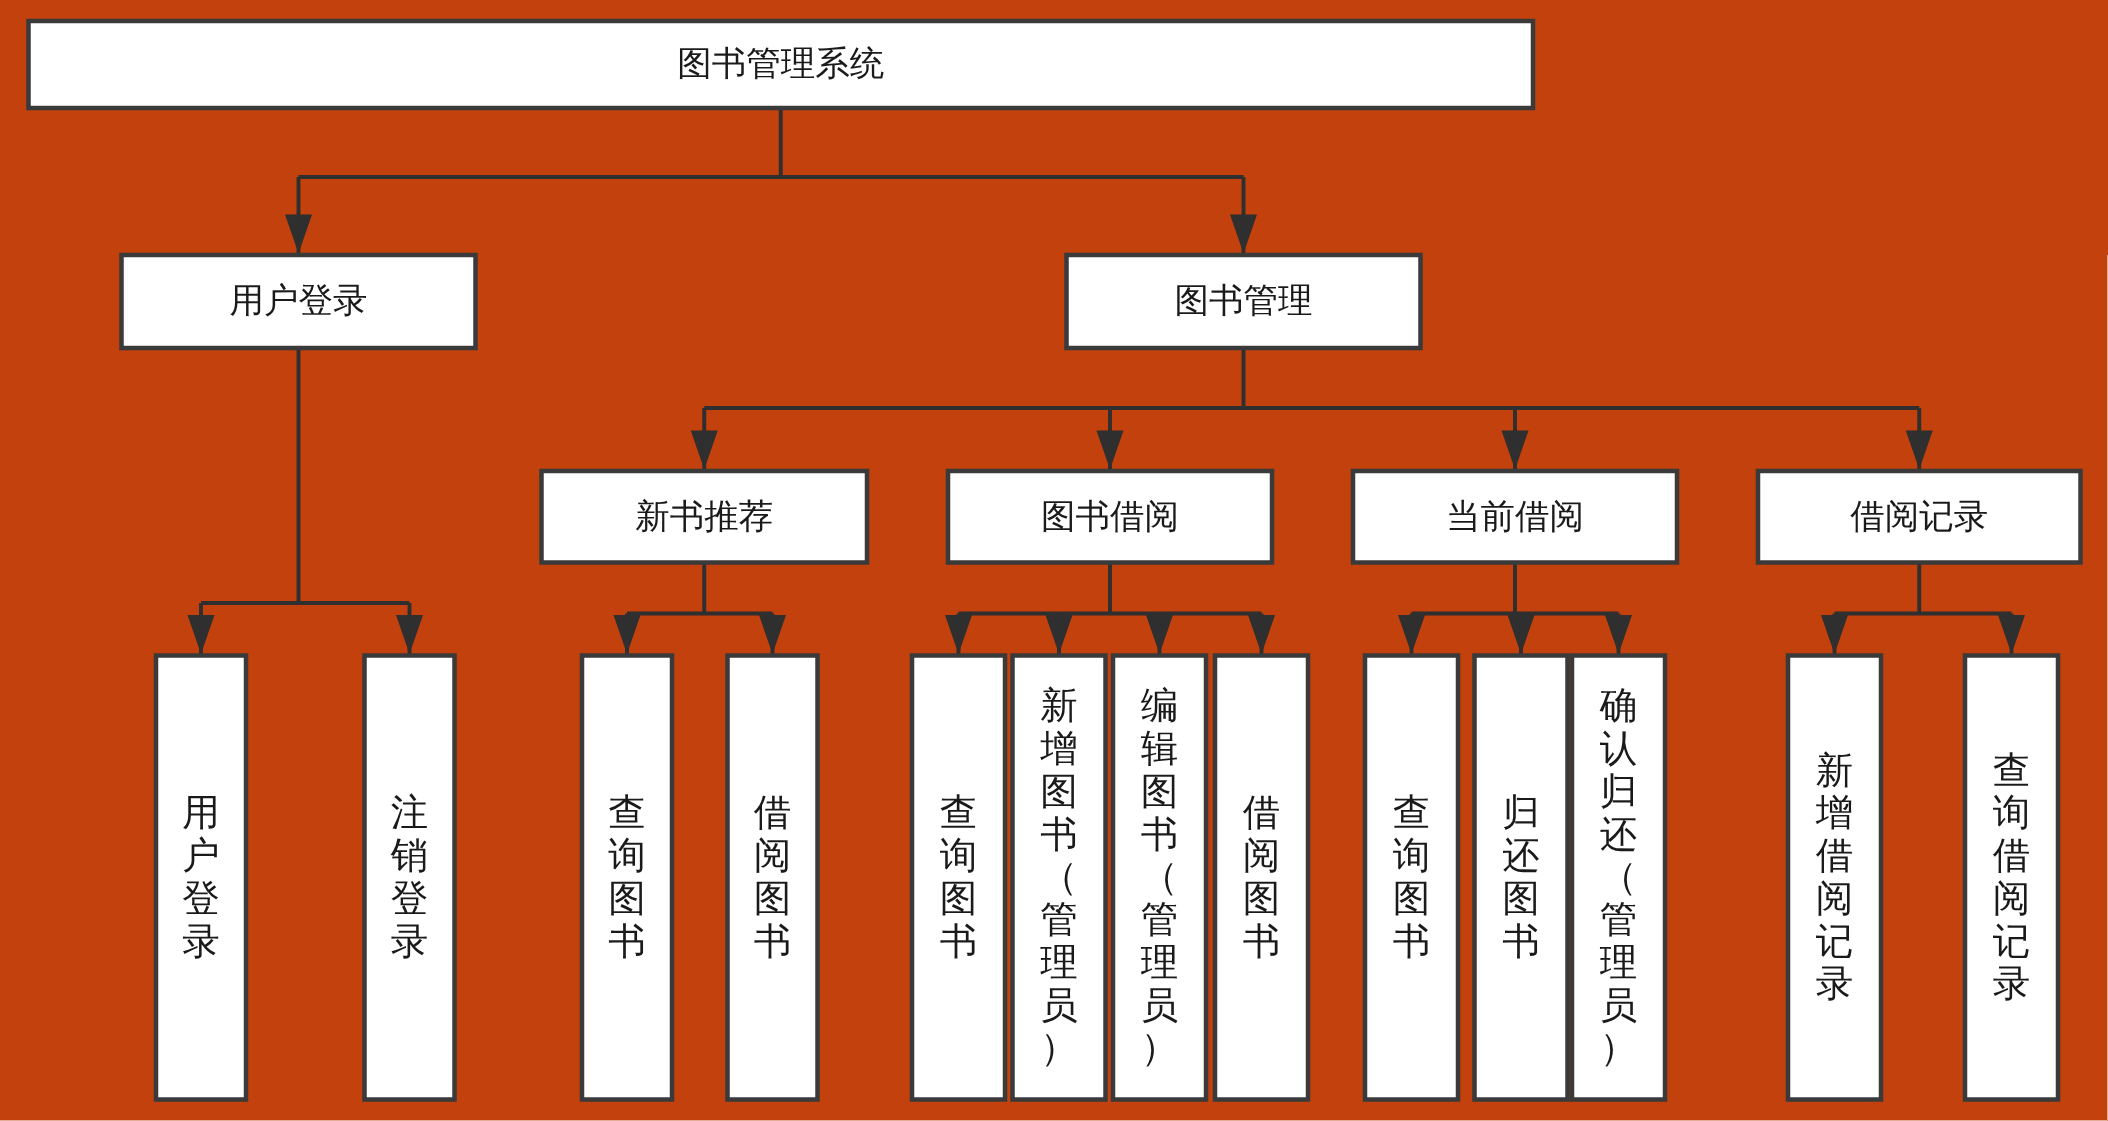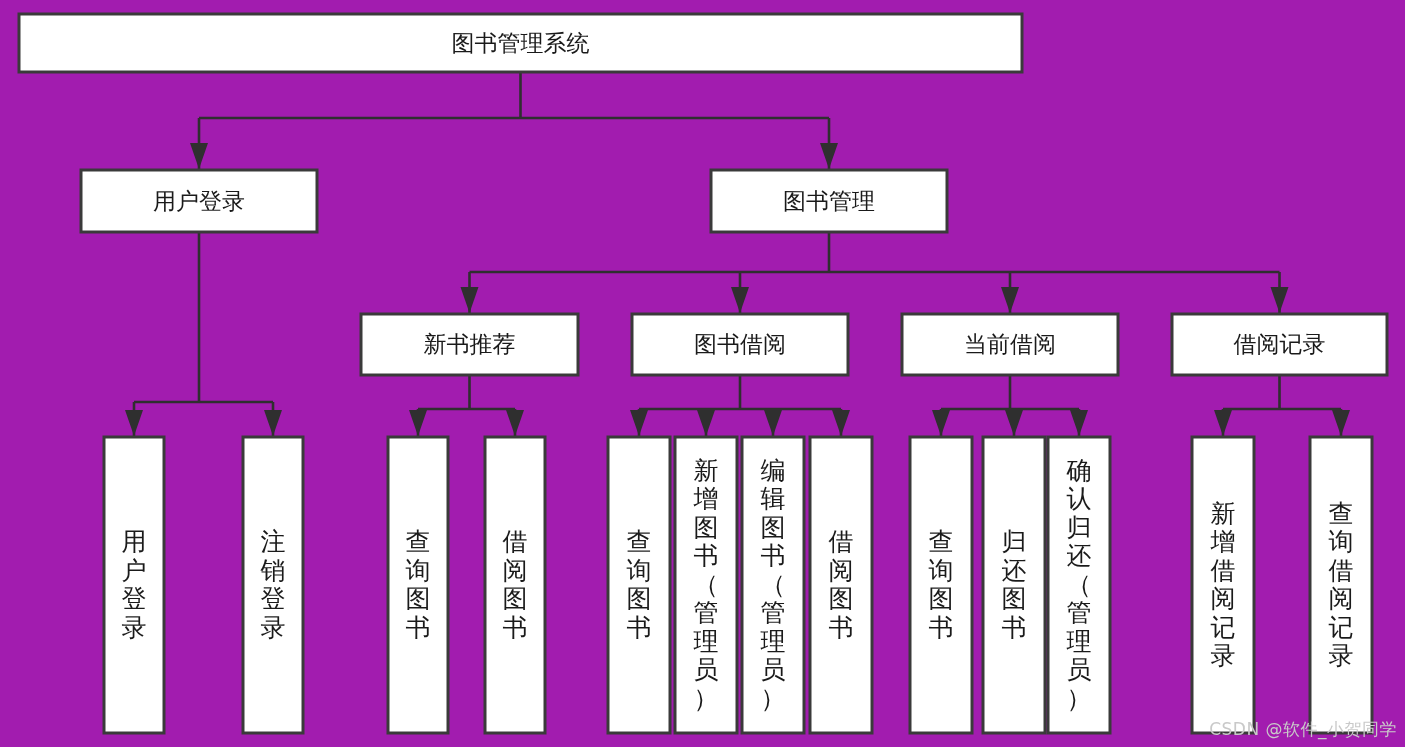--- a/index.html
+++ b/index.html
@@ -1,21 +1,21 @@
 <!DOCTYPE html>
 <html><head>
 <meta charset="utf-8">
 <style>
   html,body{margin:0;padding:0;background:#ffffff;}
   body{
     width:1405px;height:747px;
     font-family:"DejaVu Sans","Liberation Sans",sans-serif;
     overflow:hidden;
   }
-  #diagram-root{position:relative;width:1405px;height:747px;background:#a21caf;}
+  #diagram-root{position:relative;width:1405px;height:747px;background:#c2410c;}
   svg#flow{position:absolute;left:0;top:0;width:1405px;height:747px;}
   .nodebox{fill:#ffffff;stroke:#3a3a3a;stroke-width:3;}
   .edge{stroke:#2f2f2f;stroke-width:2.6;fill:none;}
   .arrowhead{fill:#2f2f2f;stroke:none;}
   .nodelabel{
     fill:#1a1a1a;
     font-family:"DejaVu Sans","Liberation Sans",sans-serif;
     font-size:23px;
     text-anchor:middle;
     dominant-baseline:middle;
@@ -174,14 +174,13 @@
           <rect x="1192" y="437" width="62" height="296" class="nodebox"></rect>
           <text x="1223" y="521.73" class="nodelabel-vert"><tspan x="1223" dy="0">新</tspan><tspan x="1223" dy="28.5">增</tspan><tspan x="1223" dy="28.5">借</tspan><tspan x="1223" dy="28.5">阅</tspan><tspan x="1223" dy="28.5">记</tspan><tspan x="1223" dy="28.5">录</tspan></text>
         </g>
         <g>
           <rect x="1310" y="437" width="62" height="296" class="nodebox"></rect>
           <text x="1341" y="521.73" class="nodelabel-vert"><tspan x="1341" dy="0">查</tspan><tspan x="1341" dy="28.5">询</tspan><tspan x="1341" dy="28.5">借</tspan><tspan x="1341" dy="28.5">阅</tspan><tspan x="1341" dy="28.5">记</tspan><tspan x="1341" dy="28.5">录</tspan></text>
         </g>
       </g>
   </svg>
 
-  <div class="watermark">CSDN @软件_小贺同学</div>
 </div>
 
 </body></html>

